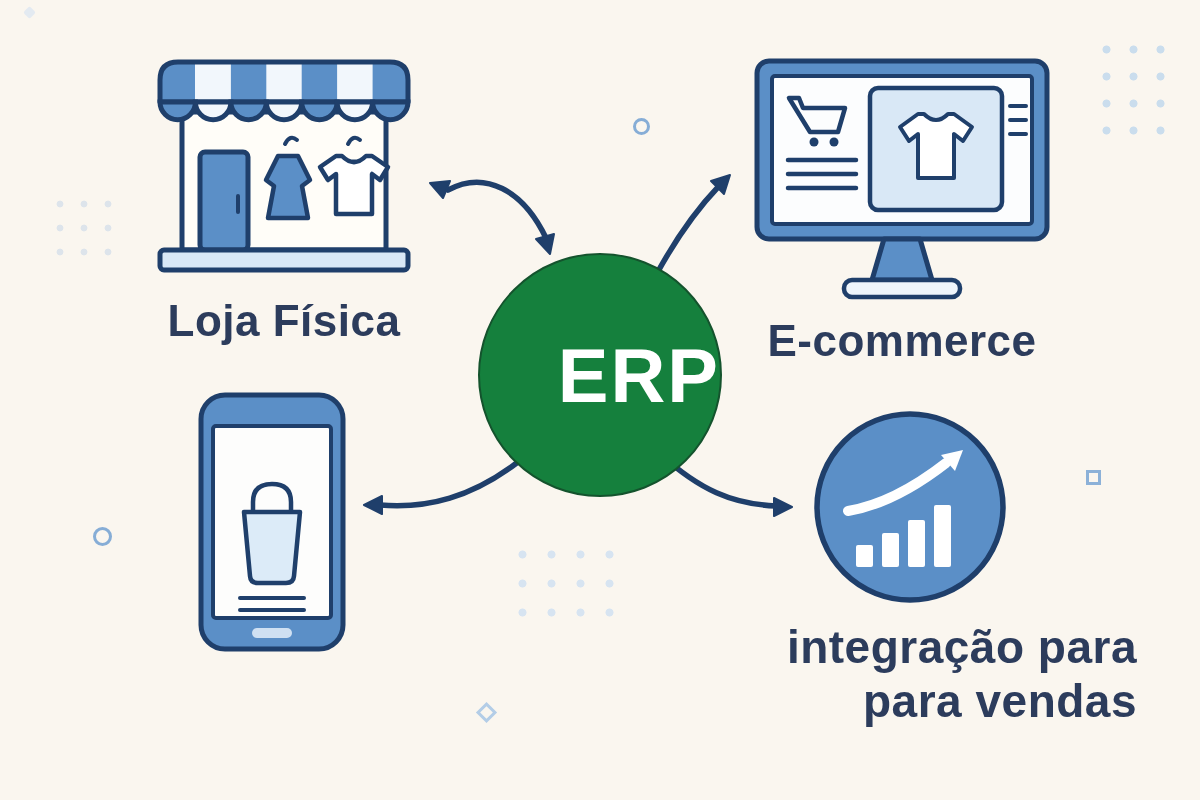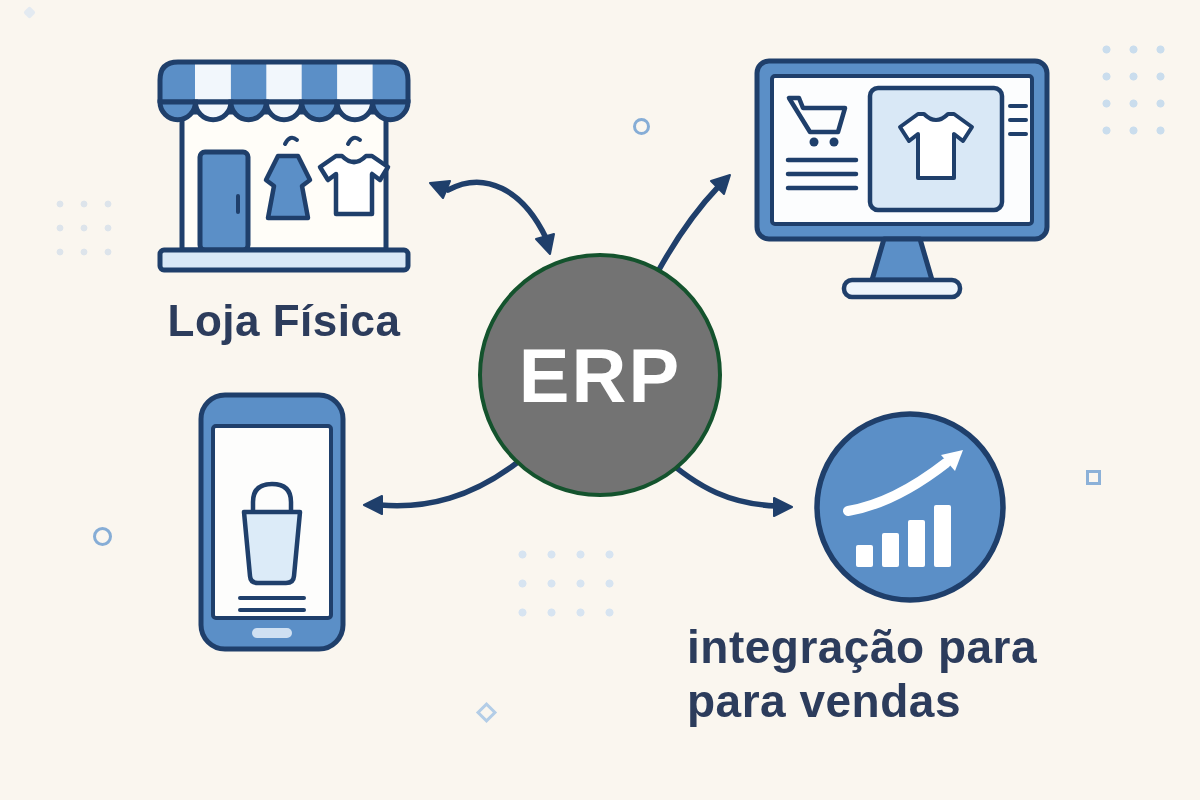--- a/index.html
+++ b/index.html
@@ -10,29 +10,29 @@
   }
   .abs{position:absolute;}
   svg{display:block;}
 
   
   .node-label{
     position:absolute;text-align:center;
     color:#2c3c5c;font-weight:800;font-size:44px;letter-spacing:.5px;
   }
   .growth-label{
-    position:absolute;text-align:left;color:#2c3c5c;
+    position:absolute;text-align:right;color:#2c3c5c;
     font-weight:800;font-size:46px;line-height:1.18;letter-spacing:.5px;
   }
 
   
   .erp-circle{
     position:absolute;left:478px;top:253px;width:244px;height:244px;
-    border-radius:50%;background:#737373;border:4px solid #14532d;
-    box-sizing:border-box;display:flex;align-items:center;justify-content:center;
+    border-radius:50%;background:#15803d;border:2px solid #14532d;
+    box-sizing:border-box;display:flex;align-items:center;justify-content:flex-end;
   }
   .erp-circle span{
     color:#ffffff;font-weight:800;font-size:76px;letter-spacing:2px;
   }
 
   
   .dots{position:absolute;}
   .dots-tr{
     left:1093px;top:36px;width:81px;height:108px;
     background-image:radial-gradient(circle,#cadded 3.6px,transparent 4.4px);
@@ -146,20 +146,21 @@
     </g>
     <g stroke="#1f3f6b" stroke-width="4" stroke-linecap="round">
       <line x1="258" y1="50" x2="274" y2="50"></line>
       <line x1="258" y1="64" x2="274" y2="64"></line>
       <line x1="258" y1="78" x2="274" y2="78"></line>
     </g>
 
     <polygon points="132,183 168,183 180,224 120,224" fill="#5b8fc7" stroke="#1f3f6b" stroke-width="5" stroke-linejoin="round"></polygon>
     <rect x="92" y="224" width="116" height="17" rx="8" fill="#eef5fc" stroke="#1f3f6b" stroke-width="4.5"></rect>
   </svg>
+  <div class="node-label" style="left:752px;top:316px;width:300px">E-commerce</div>
 
   <svg class="abs" style="left:196px;top:390px" width="152" height="264" viewBox="0 0 152 264">
     <rect x="5" y="5" width="142" height="254" rx="24" fill="#5b8fc7" stroke="#1f3f6b" stroke-width="5"></rect>
     <rect x="17" y="36" width="118" height="192" rx="3" fill="#fdfdfc" stroke="#1f3f6b" stroke-width="4"></rect>
     <g>
       <path d="M57 124 V112 Q57 94 76 94 Q95 94 95 112 V124" fill="none" stroke="#1f3f6b" stroke-width="4.5" stroke-linecap="round"></path>
       <path d="M48 122 H104 L98 186 Q97.5 193 90 193 H62 Q54.5 193 54 186 Z" fill="#dcebf8" stroke="#1f3f6b" stroke-width="4.5" stroke-linejoin="round"></path>
     </g>
     <g stroke="#1f3f6b" stroke-width="4" stroke-linecap="round">
       <line x1="44" y1="208" x2="108" y2="208"></line>

